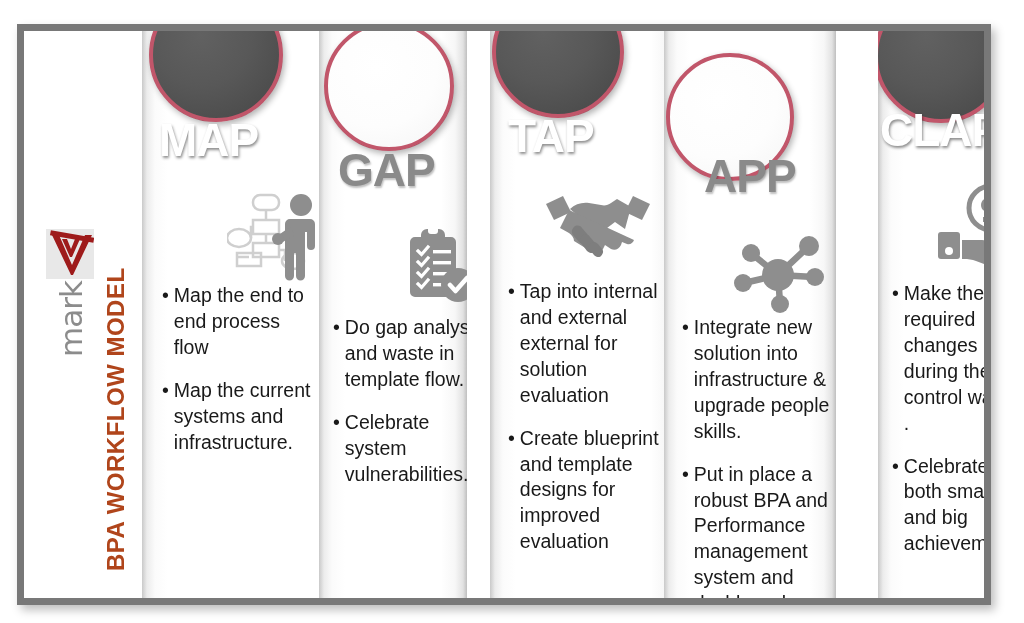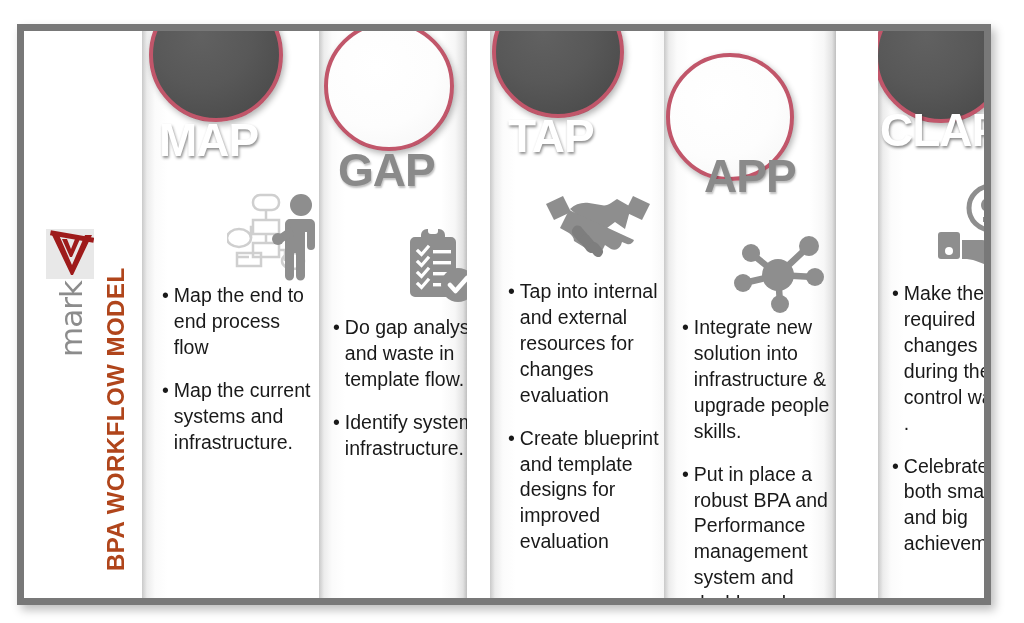--- a/index.html
+++ b/index.html
@@ -266,21 +266,21 @@
         </svg>
       </div>
 
       <div class="bullets" style="left:14px; top:284px; width:152px;">
         <div class="bullet">
           <span class="dot">•</span>
           <span class="txt">Do gap analysis and waste in template flow.</span>
         </div>
         <div class="bullet">
           <span class="dot">•</span>
-          <span class="txt">Identify system infrastructure.</span>
+          <span class="txt">Celebrate system vulnerabilities.</span>
         </div>
       </div>
     </div>
 
     <div class="panel" style="left:466px; width:172px;padding-left:15px;">
       <div class="circle dark" style="left:2px; top:-45px; width:132px; height:132px;"></div>
       <div class="step-label on-dark" style="left:18px; top:78px;">TAP</div>
 
       <div class="step-icon" style="left:50px; top:160px;">
         <svg width="116" height="66" viewBox="0 0 116 66">
@@ -294,21 +294,21 @@
             <path d="M34 36 c2 -2 6 -2 8 1 l6 7 c2 3 1 6 -1 8 -3 2 -6 1 -8 -1 l-6 -7 c-2 -3 -1 -6 1 -8 z"></path>
             <path d="M42 45 c2 -2 6 -2 8 1 l6 7 c2 2 2 6 -1 8 -2 2 -6 1 -8 -1 l-6 -8 c-2 -2 -1 -5 1 -7 z"></path>
             <path d="M51 52 c2 -2 5 -1 7 1 l4 5 c2 2 1 5 -1 7 -2 2 -5 1 -7 -1 l-4 -5 c-2 -2 -1 -5 1 -7 z"></path>
           </g>
         </svg>
       </div>
 
       <div class="bullets" style="left:18px; top:248px; width:156px;">
         <div class="bullet">
           <span class="dot">•</span>
-          <span class="txt">Tap into internal and external resources for changes evaluation</span>
+          <span class="txt">Tap into internal and external external for solution evaluation</span>
         </div>
         <div class="bullet">
           <span class="dot">•</span>
           <span class="txt">Create blueprint and template designs for improved evaluation</span>
         </div>
       </div>
     </div>
 
     <div class="panel" style="left:640px; width:172px;">
       <div class="circle light" style="left:2px; top:22px; width:128px; height:128px;"></div>

